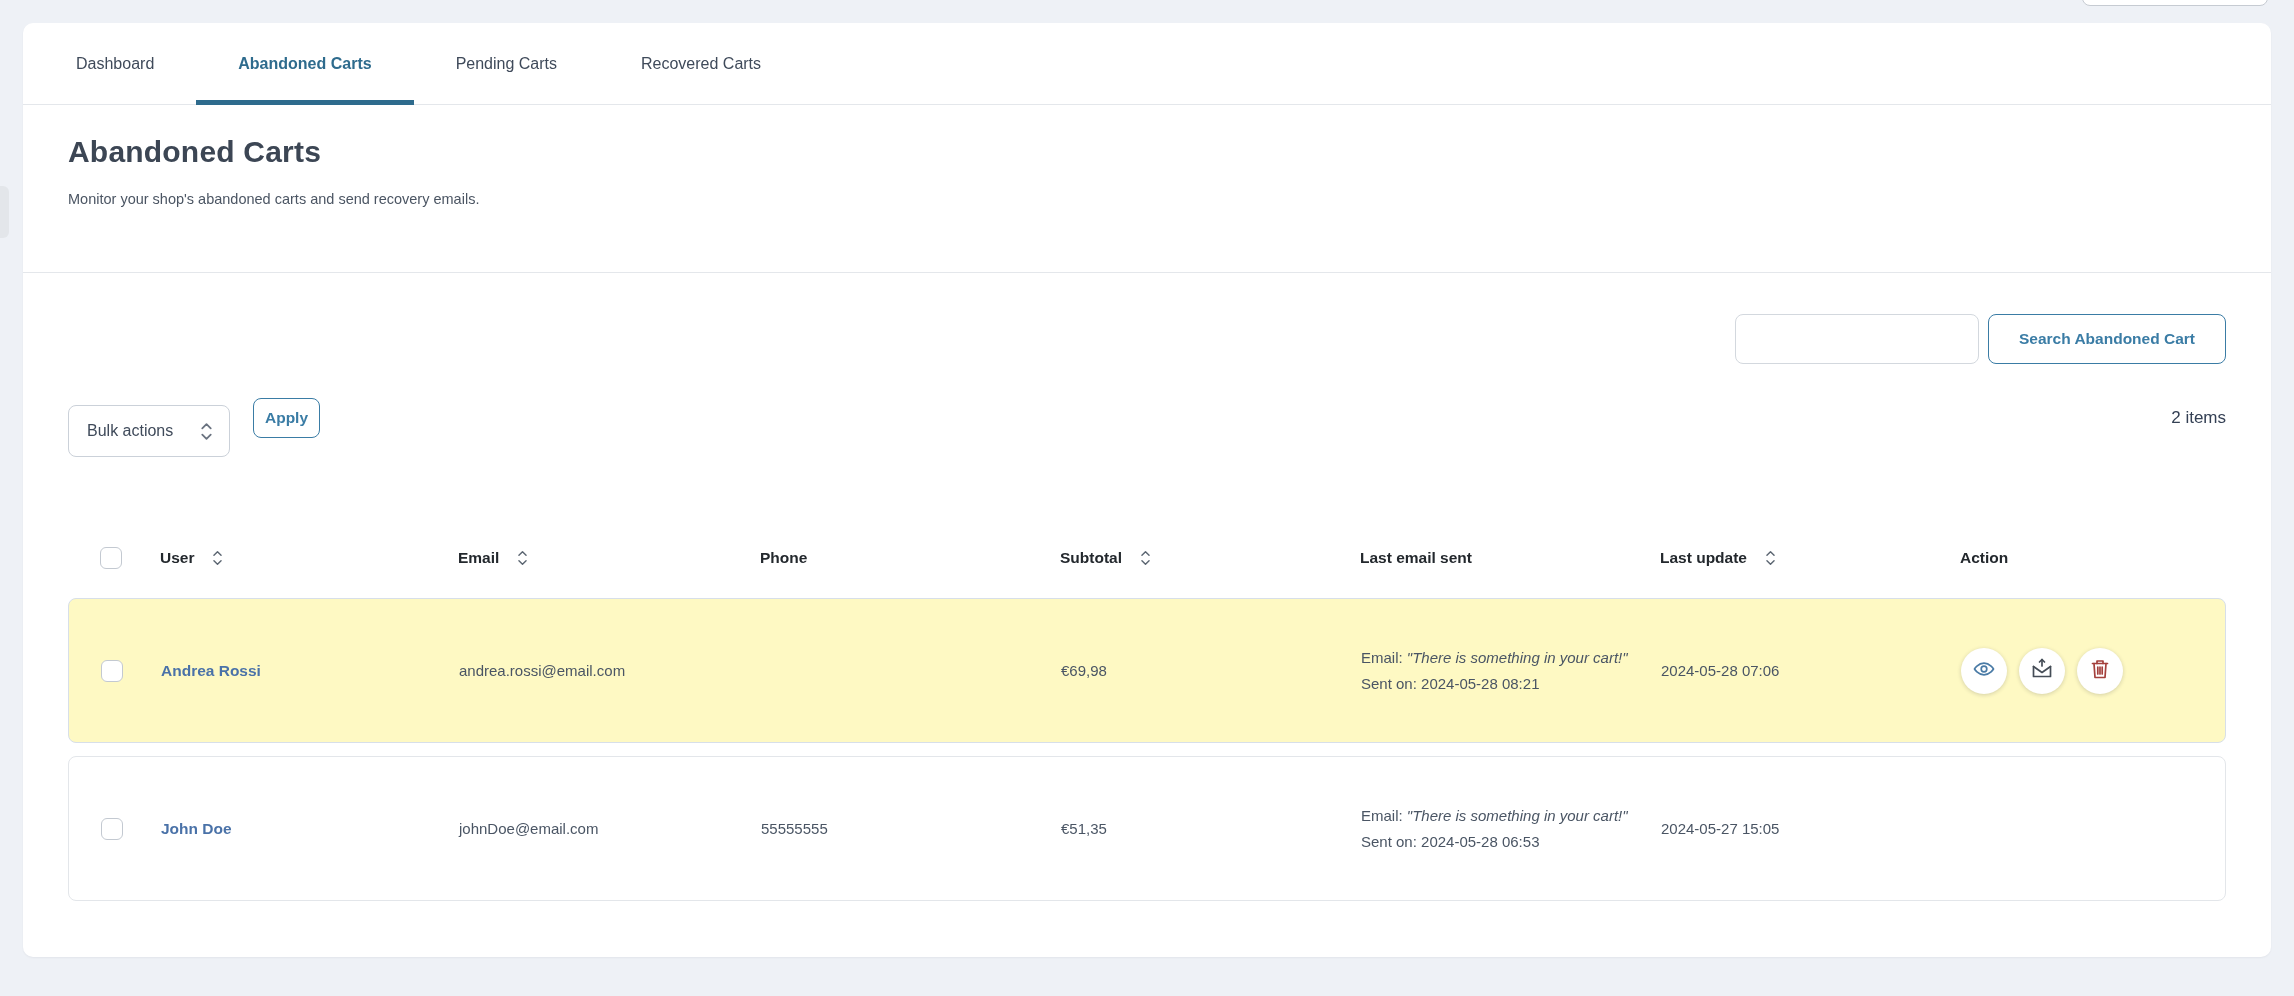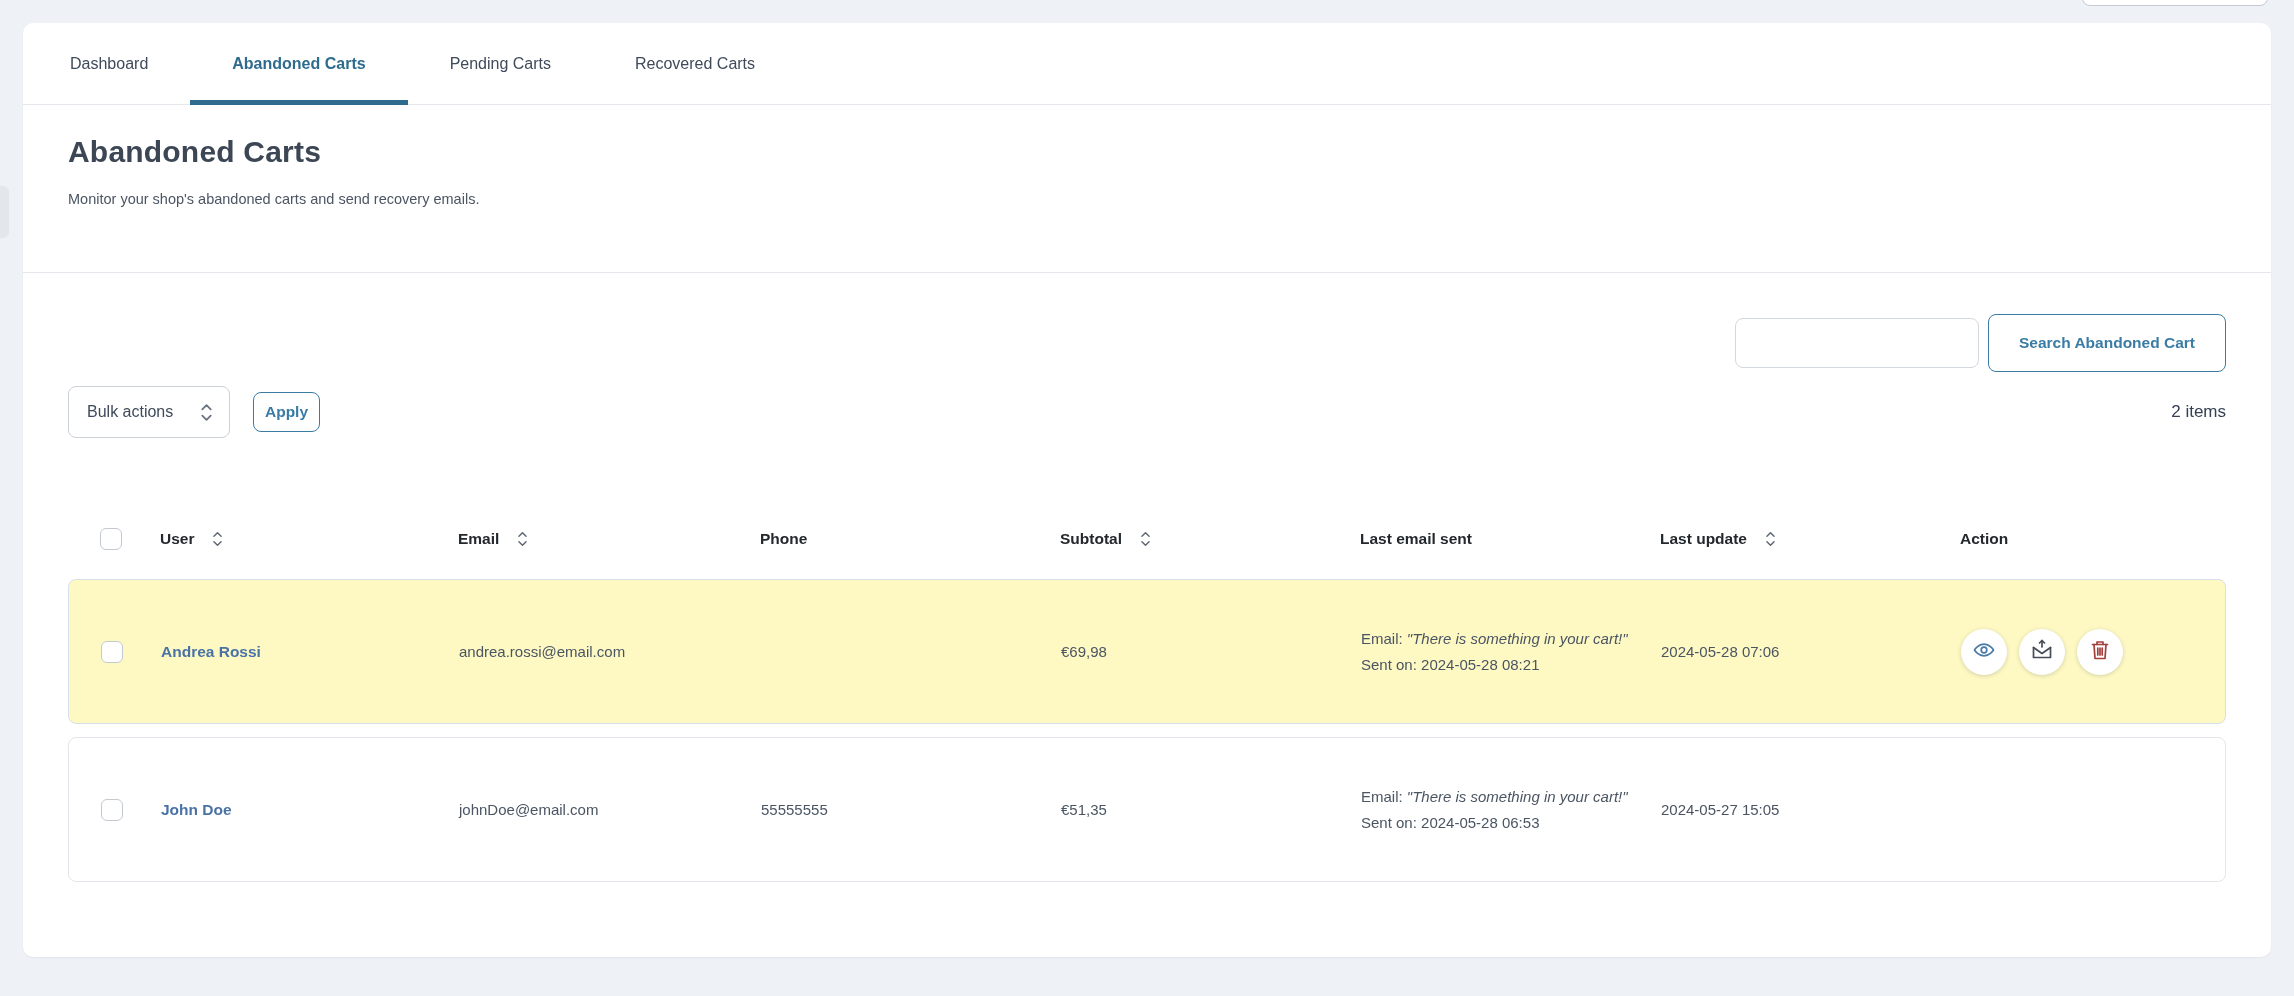--- a/index.html
+++ b/index.html
@@ -24,21 +24,21 @@
     background:#e3e6ea; border-radius:0 6px 6px 0;
   }
 
   .card {
     position:absolute; left:23px; top:23px; width:2248px; height:934px;
     background:#fff; border-radius:10px;
     box-shadow:0 1px 2px rgba(16,24,40,.05);
   }
 
   
-  .tabs { display:flex; height:82px; align-items:stretch; border-bottom:1px solid #e4e7eb; padding-left:5px; }
+  .tabs { display:flex; height:82px; align-items:stretch; border-bottom:1px solid #e4e7eb; padding-left:11px; }
   .tab {
     position:relative; display:flex; align-items:center; padding:0 42px;
     font-size:16px; color:#3f4a5a; cursor:pointer; white-space:nowrap;
   }
   .tab.active { color:#2e6b8d; font-weight:700; }
   .tab.active::after {
     content:""; position:absolute; left:0; right:0; bottom:-1px; height:5px;
     background:#2e6b8d;
   }
 
@@ -50,33 +50,33 @@
   
   .content { padding:0 45px; }
 
   .search-row { display:flex; justify-content:flex-end; align-items:center; gap:9px; margin-top:41px; }
   .search-input {
     width:244px; height:50px; border:1px solid #d3d8de; border-radius:8px;
     background:#fff; font-size:15px; padding:0 14px; outline:none; color:#3f4a5a;
     font-family:"Liberation Sans", sans-serif;
   }
   .btn-outline {
-    height:58px; background:#fff; border:1.5px solid #3a7ca5; border-radius:8px;
+    height:50px; background:#fff; border:1.5px solid #3a7ca5; border-radius:8px;
     color:#3a7ca5; font-size:15.5px; font-weight:700; cursor:pointer;
     font-family:"Liberation Sans", sans-serif;
   }
   .search-btn { width:238px; }
 
   .toolbar-row { display:flex; justify-content:space-between; align-items:center; margin-top:14px; }
   .bulk-group { display:flex; align-items:center; gap:23px; }
   .bulk-select {
     display:flex; align-items:center; justify-content:space-between; gap:14px;
     width:162px; height:52px; padding:0 16px 0 18px;
     border:1px solid #cbd1d9; border-radius:8px; background:#fff;
-    font-size:16px; color:#3f4a5a; cursor:pointer;
+    font-size:16px; color:#3f4a5a; cursor:pointer;margin-top:27px;
   }
   .apply-btn { width:67px; height:40px; }
   .items-count { font-size:17px; color:#344054; }
 
   
   .table { margin-top:83px; }
   .tgrid {
     display:grid;
     grid-template-columns:60px 298px 302px 300px 300px 300px 300px 1fr;
     align-items:center; padding-left:32px;

